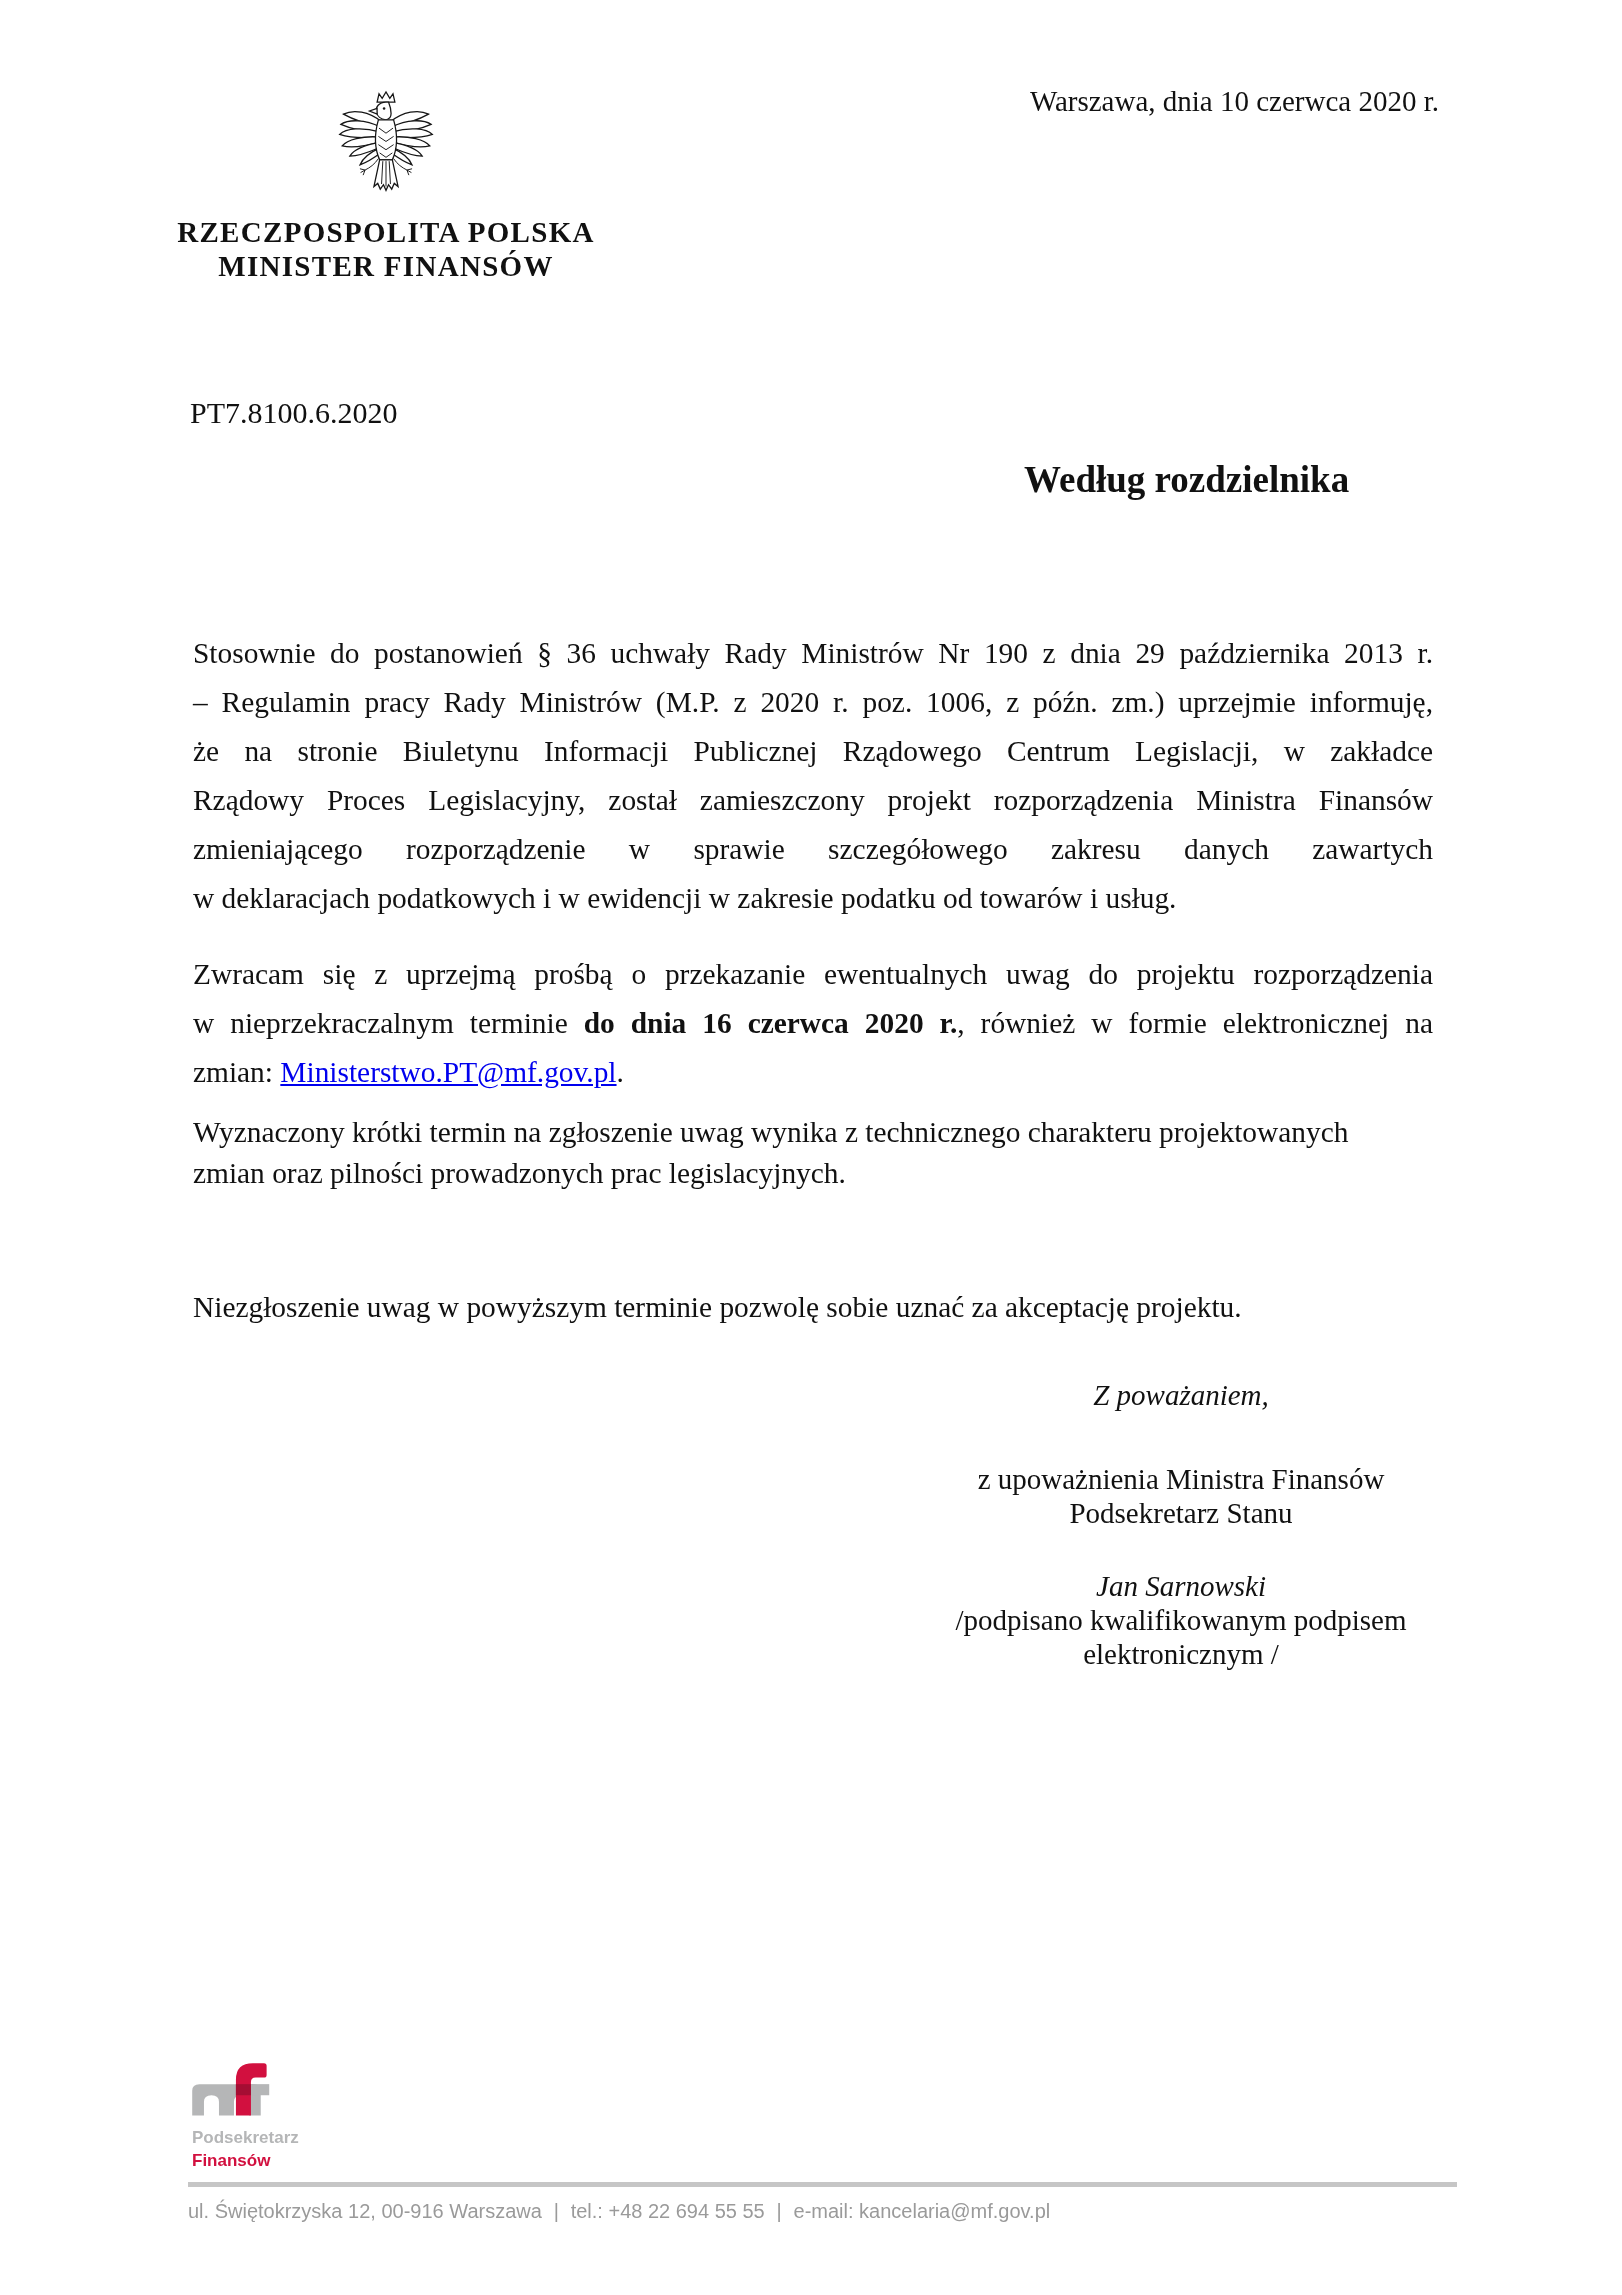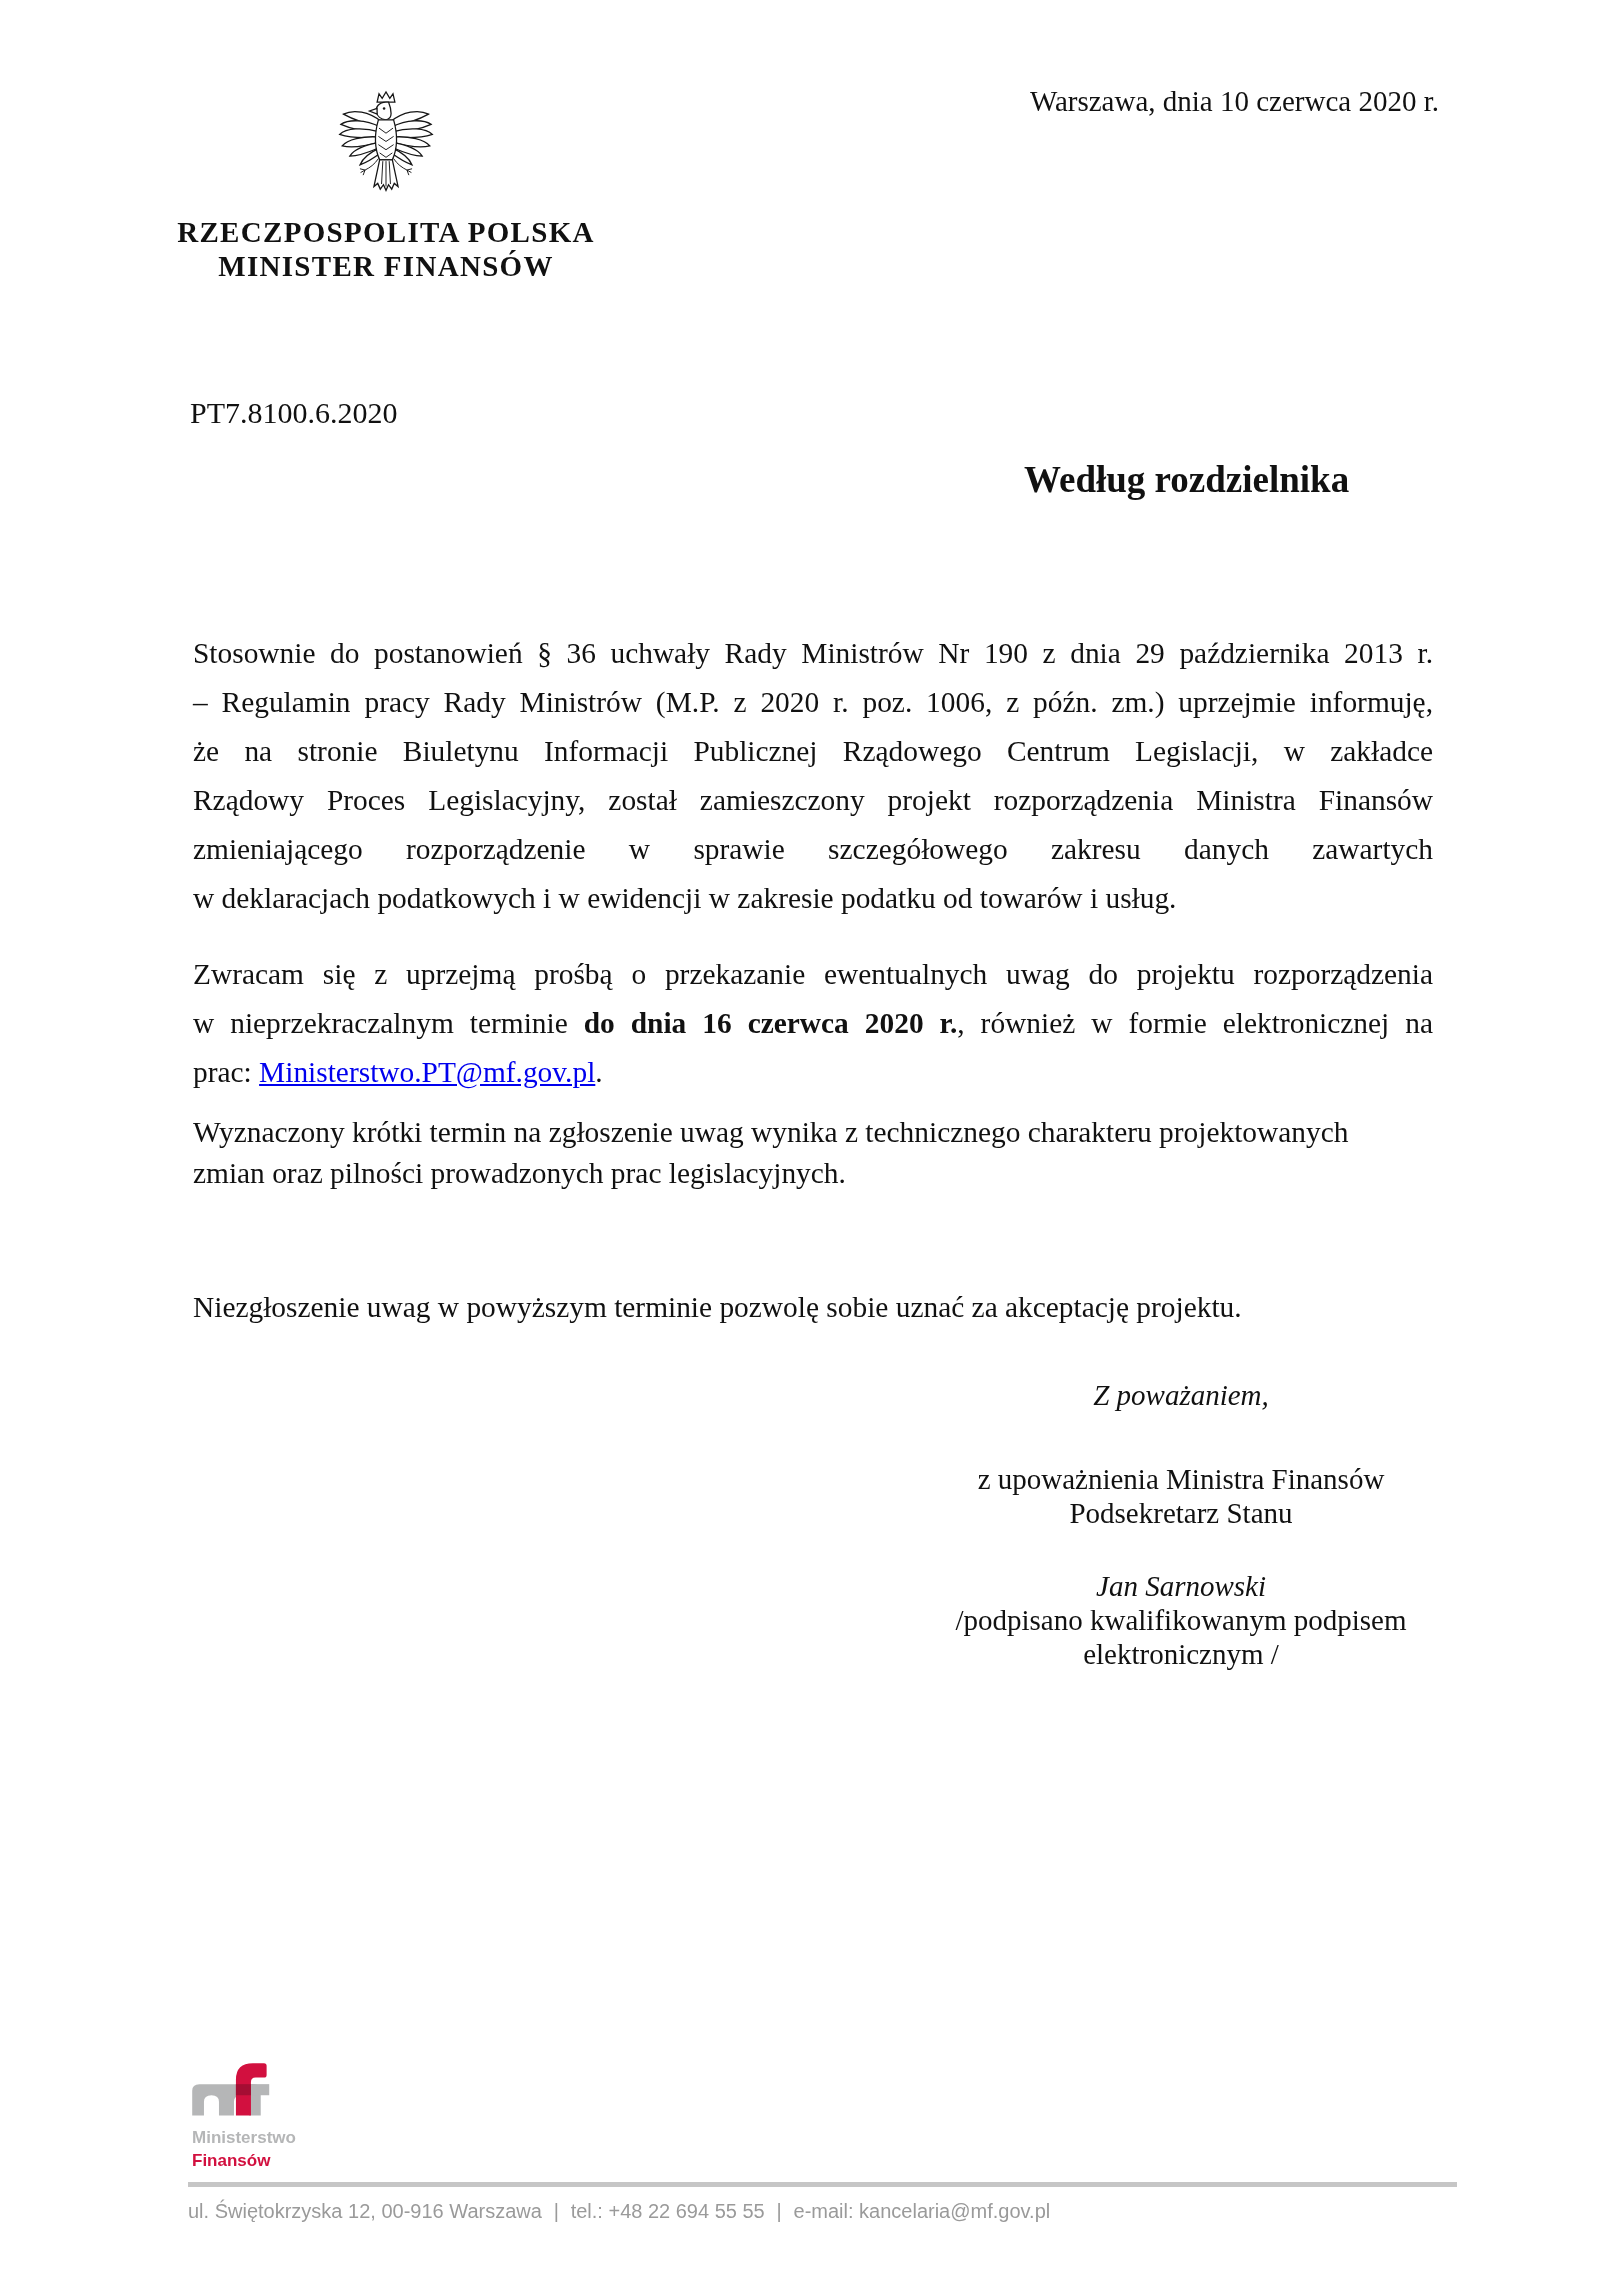--- a/index.html
+++ b/index.html
@@ -114,21 +114,21 @@
   <div class="bline just">zmieniającego rozporządzenie w sprawie szczegółowego zakresu danych zawartych</div>
   <div class="bline left">w deklaracjach podatkowych i w ewidencji w zakresie podatku od towarów i usług.</div>
 </div>
 
 <div class="abs body-block p2 lh75">
   <div class="bline just">Zwracam się z uprzejmą prośbą o przekazanie ewentualnych uwag do projektu rozporządzenia</div>
   <div class="bline just">
     <span>w nieprzekraczalnym terminie </span><span class="bold">do dnia 16 czerwca 2020 r.</span><span>, również w formie elektronicznej na</span>
   </div>
   <div class="bline left">
-    <span>prac: </span><a href="#" class="email-link">Ministerstwo.PT@mf.gov.pl</a><span>.</span>
+    <span>zmian: </span><a href="#" class="email-link">Ministerstwo.PT@mf.gov.pl</a><span>.</span>
   </div>
 </div>
 
 <div class="abs body-block p3 lh62">
   <div class="bline left">Wyznaczony krótki termin na zgłoszenie uwag wynika z technicznego charakteru projektowanych</div>
   <div class="bline left">zmian oraz pilności prowadzonych prac legislacyjnych.</div>
 </div>
 
 <div class="abs body-block p4 lh62">
   <div class="bline left">Niezgłoszenie uwag w powyższym terminie pozwolę sobie uznać za akceptację projektu.</div>
@@ -144,20 +144,20 @@
 </div>
 
 <div class="abs logo-wrap">
   <svg width="82" height="62" viewBox="0 0 125 95" xmlns="http://www.w3.org/2000/svg">
     <path d="M0 85 V47 Q0 37 11 37 H94 Q105 37 105 47 V85 H87 V64 Q87 54 75.5 54 Q64 54 64 64 V85 H41 V64 Q41 54 29.5 54 Q18 54 18 64 V85 Z" fill="#b5b6b7"></path>
     <rect x="90" y="37" width="28" height="17" fill="#b5b6b7"></rect>
     <path d="M67 85 V30 Q67 5 93 5 H110 Q114 5 114 9 V23 Q114 27 110 27 H97 Q90 27 90 34 V85 Z" fill="#d2103f"></path>
     <rect x="67" y="37" width="23" height="17" fill="#a50d33"></rect>
   </svg>
 </div>
-<div class="abs logo-top">Ministerstwo</div>
+<div class="abs logo-top">Podsekretarz</div>
 <div class="abs logo-bottom">Finansów</div>
 
 <div class="abs footer-rule"></div>
 <div class="abs footer-address">
   <span>ul. Świętokrzyska 12, 00-916 Warszawa</span><span class="sep">|</span><span>tel.: +48 22 694 55 55</span><span class="sep">|</span><span>e-mail: kancelaria@mf.gov.pl</span>
 </div>
 
 
 </body></html>

